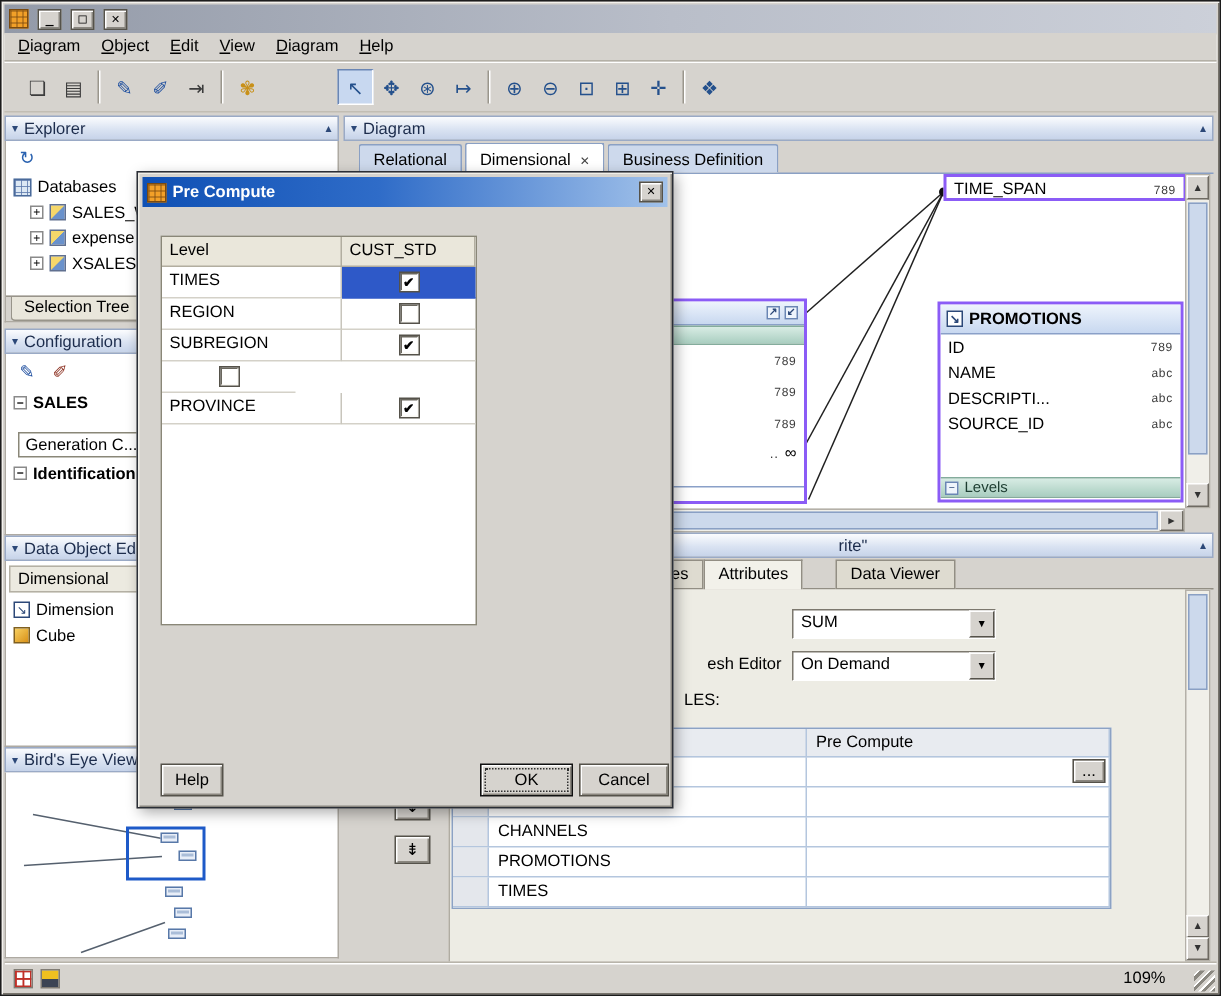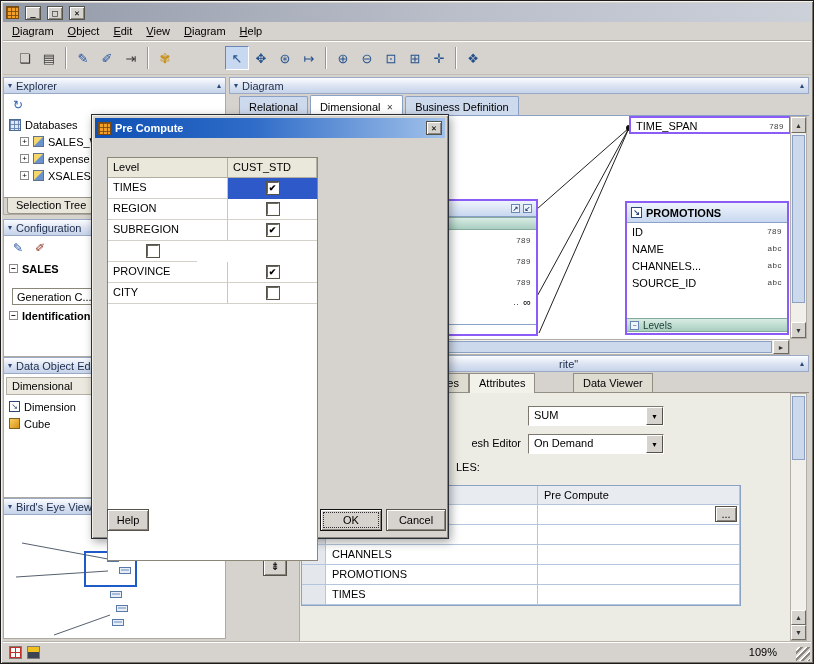--- a/index.html
+++ b/index.html
@@ -91,21 +91,21 @@
   
   .btn95{background:#d6d3ce;border:1px solid #55524a;box-shadow:inset 1px 1px 0 #fff,inset -1px -1px 0 #8a867e;
          display:flex;align-items:center;justify-content:center}
   .btn95.default{border:1px solid #101010;outline:1px dotted #303030;outline-offset:-4px}
 
   
   .dlg{position:absolute;left:90px;top:113px;width:358px;height:425px;background:#d6d3ce;z-index:40;
        border:1px solid #2a2e36;box-shadow:inset 1px 1px 0 #f0efe8,inset -1px -1px 0 #8a8780,2px 3px 9px rgba(0,0,0,.35)}
   .dtitle{position:absolute;left:3px;top:3px;right:3px;height:20px;display:flex;align-items:center;gap:4px;padding:0 3px;
           background:linear-gradient(90deg,#0f50b4,#2f6cc8 45%,#a2c2ea);color:#fff;font-weight:bold}
-  .dtbl{position:absolute;left:15px;top:42px;width:211px;height:404px;background:#fff;border:1px solid #8a8778}
+  .dtbl{position:absolute;left:15px;top:42px;width:211px;height:260px;background:#fff;border:1px solid #8a8778}
   .dhrow{display:flex;height:20px}
   .dhcell{background:#eae7db;border-right:1px solid #b2aea0;border-bottom:1px solid #b2aea0;padding:3px 5px}
   .drow{display:flex;height:21px}
   .dlevel{width:120px;border-right:1px solid #c8c5bc;border-bottom:1px solid #d4d1c8;padding:3px 5px}
   .dcheck{width:89px;border-bottom:1px solid #d4d1c8;display:flex;align-items:center;justify-content:center}
   .dcheck.selcell{background:#2e59c8;border-bottom-color:#2e59c8}
   .chk{width:12px;height:12px;background:#fff;border:1px solid;border-color:#6a675e #fbfaf6 #fbfaf6 #6a675e;outline:1px solid #55524a;
        display:flex;align-items:center;justify-content:center;font-size:9px;font-weight:bold;line-height:1}
 
   .mini-node{position:absolute;width:12px;height:7px;background:#e8eef8;border:1px solid #5878a8}
@@ -347,21 +347,21 @@
       </div>
       <div class="erow">
           <span>ID</span>
           <span class="etype">789</span>
         </div>
       <div class="erow">
           <span>NAME</span>
           <span class="etype">abc</span>
         </div>
       <div class="erow">
-          <span>CHANNELS...</span>
+          <span>DESCRIPTI...</span>
           <span class="etype">abc</span>
         </div>
       <div class="erow">
           <span>SOURCE_ID</span>
           <span class="etype">abc</span>
         </div>
       <div class="egrp abs" style="left:0;right:0;bottom:1px;height:14px">
         <span class="miniexp">−</span>
         <span>Levels</span>
       </div>
@@ -380,21 +380,21 @@
   </div>
   <div class="abs" style="left:789px;top:338px;width:17px;height:16px;background:#d6d3ce"></div>
 
   <div class="abs hdr" style="left:228px;top:354px;width:580px">
     <span class="abs" style="left:329px;top:2px">rite"</span>
     <span class="tri" style="margin-left:auto">▴</span>
   </div>
   <div class="abs ptabrow" style="left:228px;top:371px;width:580px;height:21px">
     <span class="ptab" style="left:186px;width:54px;text-align:right">ures</span>
     <span class="ptab active" style="left:240px">Attributes</span>
-    <span class="ptab" style="left:344px">Data Viewer</span>
+    <span class="ptab" style="left:328px">Data Viewer</span>
   </div>
   <div class="abs" style="left:228px;top:392px;width:561px;height:248px;background:#d6d3ce">
     <div class="abs" style="left:70px;top:0;right:0;bottom:0;background:#edece4;border-left:1px solid #b0aca2"></div>
 
     <span class="abs" style="left:150px;top:16px;width:142px;text-align:left">tion Method</span>
     <div class="combo" style="left:299px;top:13px;width:136px">
       <span class="val">SUM</span>
       <span class="cbtn">▼</span>
     </div>
 
@@ -496,26 +496,20 @@
         <span class="dcheck">
           <span class="chk"></span>
         </span>
       </div>
       <div class="drow">
         <span class="dlevel">PROVINCE</span>
         <span class="dcheck">
           <span class="chk">✔</span>
         </span>
       </div>
-      <div class="drow">
-        <span class="dlevel">CITY</span>
-        <span class="dcheck">
-          <span class="chk"></span>
-        </span>
-      </div>
     </div>
 
     <span class="abs btn95" style="left:15px;top:394px;width:42px;height:22px">Help</span>
     <span class="abs btn95 default" style="left:228px;top:394px;width:62px;height:22px">OK</span>
     <span class="abs btn95" style="left:294px;top:394px;width:60px;height:22px">Cancel</span>
   </div>
 
 </div>
 
 </body></html>

